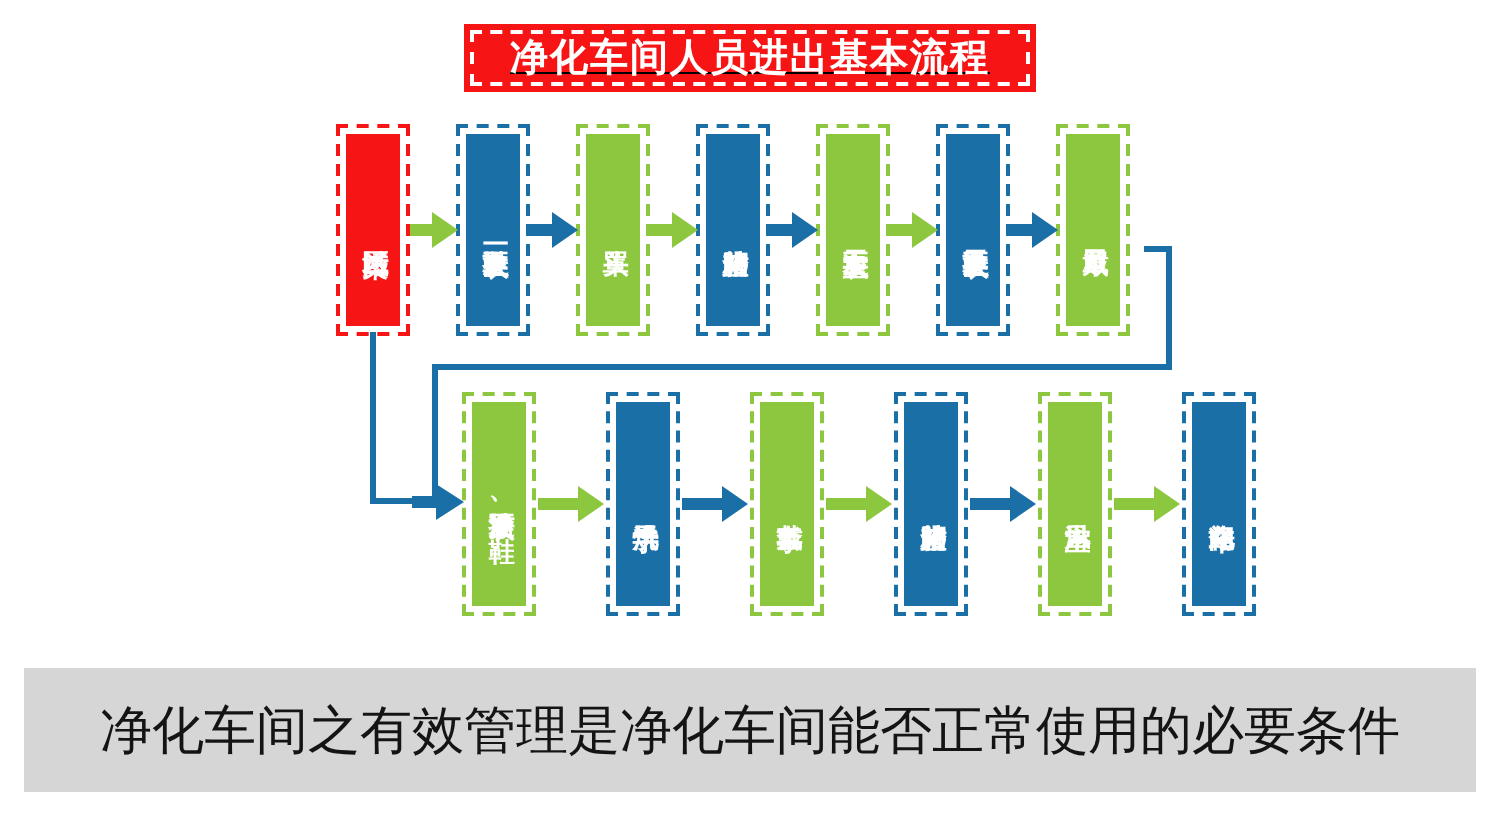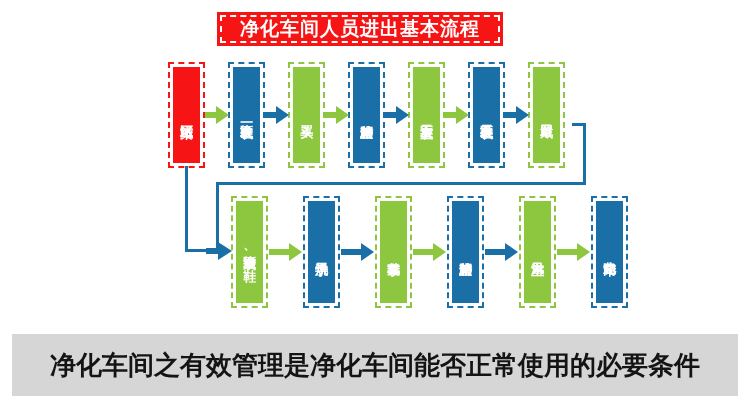--- a/index.html
+++ b/index.html
@@ -11,29 +11,30 @@
     width: 750px;
     height: 417px;
     position: relative;
     overflow: hidden;
     font-family: "DejaVu Sans", "Liberation Sans", sans-serif;
   }
 
   
   #title-banner {
     position: absolute;
-    left: 217px;
+    left: 232px;
     top: 12px;
     width: 286px;
     height: 34px;
     background: #f61414;
     box-sizing: border-box;
     display: flex;
     align-items: center;
     justify-content: center;
+    text-decoration: underline;
   }
   #title-banner::after {
     content: "";
     position: absolute;
     left: 3px; top: 3px; right: 3px; bottom: 3px;
     border: 2px dashed #ffffff;
     pointer-events: none;
   }
   #title-text {
     position: relative;
@@ -119,21 +120,21 @@
     width: 726px;
     height: 62px;
     background: #d6d6d6;
     display: flex;
     align-items: center;
     justify-content: center;
   }
   #caption-text {
     color: #141414;
     font-size: 26px;
-    font-weight: bold;
+    font-weight: normal;
     letter-spacing: 0px;
     white-space: nowrap;
     font-family: "DejaVu Sans", "Liberation Sans", sans-serif;
   }
 </style>
 </head>
 <body>
 
 <div id="title-banner">
   <span id="title-text">净化车间人员进出基本流程</span>

